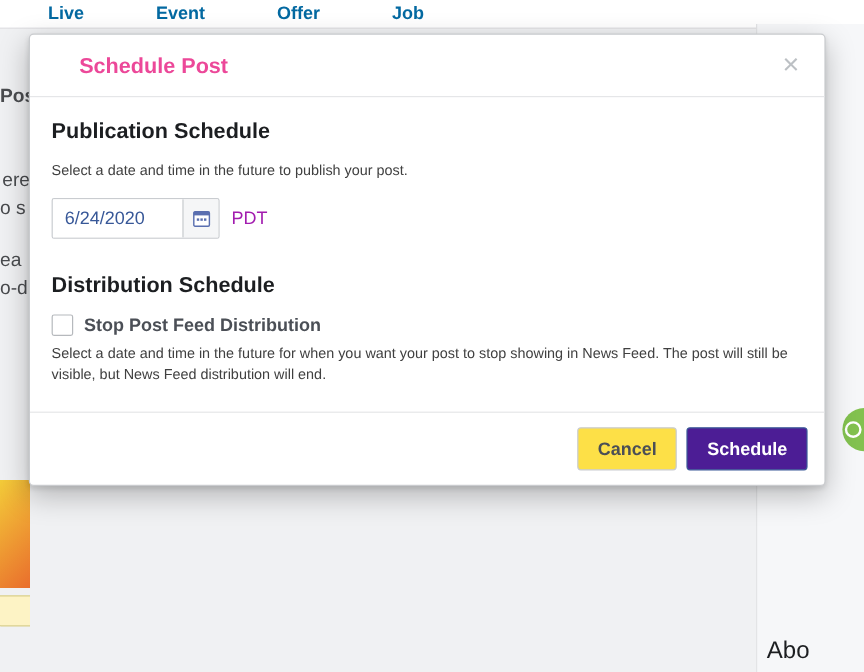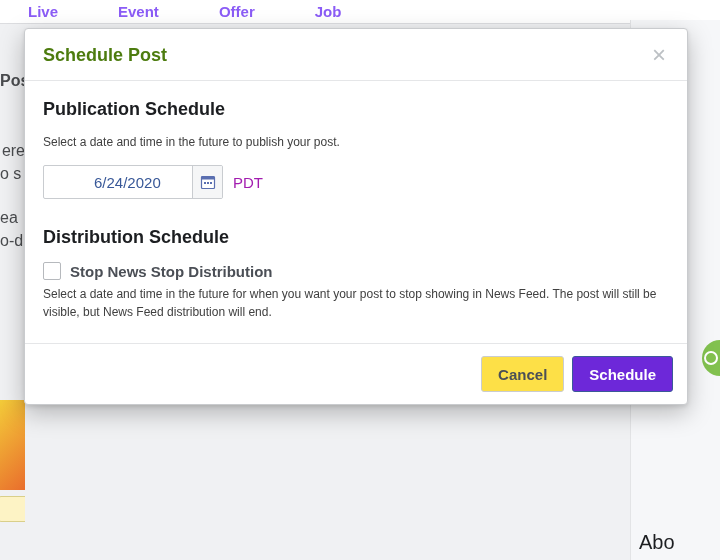--- a/index.html
+++ b/index.html
@@ -13,22 +13,22 @@
   .bg {
     position: absolute; inset: 0;
     background: #f0f1f3;
     filter: blur(0.3px);
   }
   .bg-top {
     position: absolute; top: 0; left: 0; right: 0; height: 24px;
     background: #fff;
     border-bottom: 1px solid #dcdde0;
     display: flex; align-items: center; gap: 60px;
-    padding-left: 28px;
-    color: #8b5cf6; font-weight: 600; font-size: 15px;
+    padding-left: 40px;
+    color: #0369a1; font-weight: 600; font-size: 15px;
   }
   .bg-top .item { display: flex; align-items: center; gap: 6px; }
   .bg-right {
     position: absolute; right: 0; top: 20px; width: 90px; height: 540px;
     background: #f6f7f9; border-left: 1px solid #e3e4e6;
     color: #83868b; font-size: 14px; padding: 10px 6px;
   }
   .bg-left {
     position: absolute; left: 0; top: 70px; width: 25px; height: 480px;
     color: #4a4c4f; font-size: 16px; line-height: 1.4;
@@ -62,21 +62,21 @@
     border-radius: 4px;
     box-shadow: 0 8px 24px rgba(0,0,0,0.25), 0 2px 4px rgba(0,0,0,0.1);
     display: flex; flex-direction: column;
   }
   .modal-header {
     display: flex; align-items: center; justify-content: space-between;
     padding: 16px 18px 14px 18px;
     border-bottom: 1px solid #e5e6e8;
   }
   .modal-title {
-    font-size: 18px; font-weight: 700; color: #4d7c0f;
+    font-size: 18px; font-weight: 700; color: #ec4899; margin-left: 23px;
   }
   .close-btn {
     width: 20px; height: 20px; color: #bcc0c4; cursor: pointer;
     font-size: 24px; line-height: 18px; text-align: center;
     font-weight: 400;
   }
   .modal-body {
     padding: 18px 18px 22px 18px;
   }
   .section-title {
@@ -107,21 +107,20 @@
   .dt-row {
     display: flex; align-items: center; gap: 10px;
     margin-bottom: 28px;
   }
   .date-field {
     display: flex; align-items: center;
     border: 1px solid #c9ccd0;
     border-radius: 2px;
     height: 34px;
     overflow: hidden;
-    padding-left: 40px;
   }
   .date-field input {
     border: none; outline: none;
     font-size: 15px; color: #385898; font-weight: 400;
     padding: 0 10px; width: 108px; height: 100%;
     font-family: inherit;
   }
   .date-icon {
     width: 30px; height: 100%;
     border-left: 1px solid #c9ccd0;
@@ -151,21 +150,21 @@
     cursor: pointer;
     display: inline-flex; align-items: center; justify-content: center;
     border: 1px solid transparent;
     font-family: inherit;
   }
   .btn-secondary {
     background: #fde047; color: #4b4f56;
     border-color: #c9ccd0;
   }
   .btn-primary {
-    background: #6d28d9; color: #fff;
+    background: #4c1d95; color: #fff;
     border-color: #3b5998;
   }
 </style>
 </head>
 <body>
 
 <div class="bg">
   <div class="bg-top">
     <span class="item">Live</span>
     <span class="item">Event</span>
@@ -216,21 +215,21 @@
         </span>
       </div>
       <span class="tz">PDT</span>
     </div>
 
     <div class="section-title">Distribution Schedule</div>
     <div class="check-row">
       <span class="checkbox">
         
       </span>
-      <span class="check-label">Stop News Stop Distribution</span>
+      <span class="check-label">Stop Post Feed Distribution</span>
     </div>
     <div class="helper" style="margin-bottom:0;">Select a date and time in the future for when you want your post to stop showing in News Feed. The post will still be visible, but News Feed distribution will end.</div>
 
   </div>
 
   <div class="modal-footer">
     <button class="btn btn-secondary">Cancel</button>
     <button class="btn btn-primary">Schedule</button>
   </div>
 </div>

